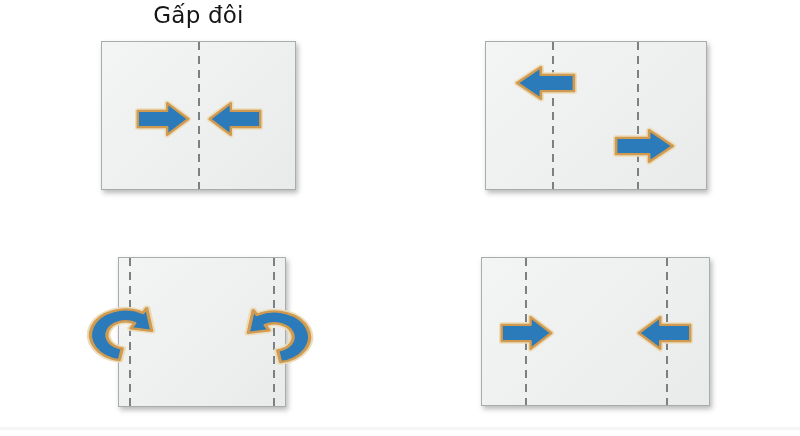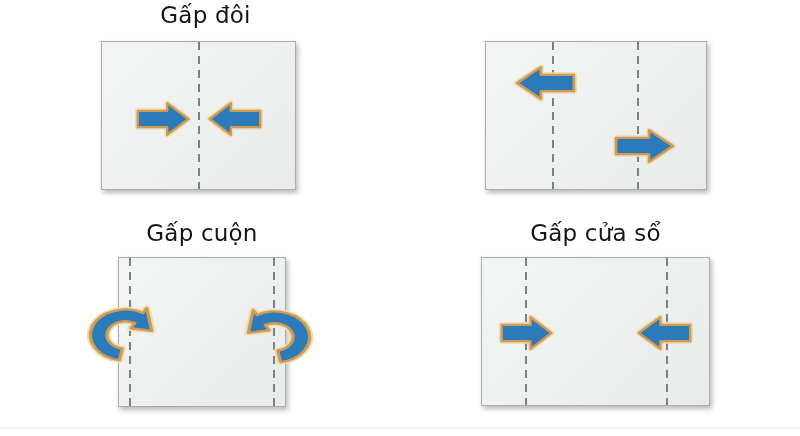--- a/index.html
+++ b/index.html
@@ -4,21 +4,21 @@
 <style>
   html,body{margin:0;padding:0;background:#ffffff;}
   .stage{
     position:relative;width:800px;height:436px;background:#ffffff;
     font-family:"DejaVu Sans","Liberation Sans",sans-serif;overflow:hidden;
   }
   .panel-title{
     position:absolute;text-align:center;font-size:23px;font-weight:500;
     color:#151515;letter-spacing:0.2px;white-space:nowrap;
   }
-  .t1{left:108px;top:2px;width:195px;}
+  .t1{left:101px;top:2px;width:195px;}
   .t2{left:485px;top:2px;width:222px;}
   .t3{left:118px;top:220px;width:168px;}
   .t4{left:481px;top:220px;width:229px;}
 
   .paper{
     position:absolute;
     background:linear-gradient(135deg,#f3f5f4 0%,#eef0ef 55%,#e8ebea 100%);
     border:1px solid #a8acac;
     box-shadow:2px 3px 5px rgba(70,70,70,.38);
     box-sizing:border-box;
@@ -91,33 +91,31 @@
     <div class="fold-line fl-a"></div>
     <div class="fold-line fl-b"></div>
   </div>
   <svg class="arrow a2l mirror" viewBox="0 0 62 42" preserveAspectRatio="none">
       <use href="#sym-straight-arrow"></use>
     </svg>
   <svg class="arrow a2r" viewBox="0 0 62 42" preserveAspectRatio="none">
       <use href="#sym-straight-arrow"></use>
     </svg>
 
-  <div class="panel-title t3">Gấp cuộn</div>
   <div class="paper p3">
     <div class="fold-line fl-a"></div>
     <div class="fold-line fl-b"></div>
   </div>
   <svg class="arrow c3l" viewBox="0 0 56 68" preserveAspectRatio="none">
       <use href="#sym-curl-arrow"></use>
     </svg>
   <svg class="arrow c3r mirror" viewBox="0 0 56 68" preserveAspectRatio="none">
       <use href="#sym-curl-arrow"></use>
     </svg>
 
-  <div class="panel-title t4">Gấp cửa sổ</div>
   <div class="paper p4">
     <div class="fold-line fl-a"></div>
     <div class="fold-line fl-b"></div>
   </div>
   <svg class="arrow a4r" viewBox="0 0 62 42" preserveAspectRatio="none">
       <use href="#sym-straight-arrow"></use>
     </svg>
   <svg class="arrow a4l mirror" viewBox="0 0 62 42" preserveAspectRatio="none">
       <use href="#sym-straight-arrow"></use>
     </svg>

